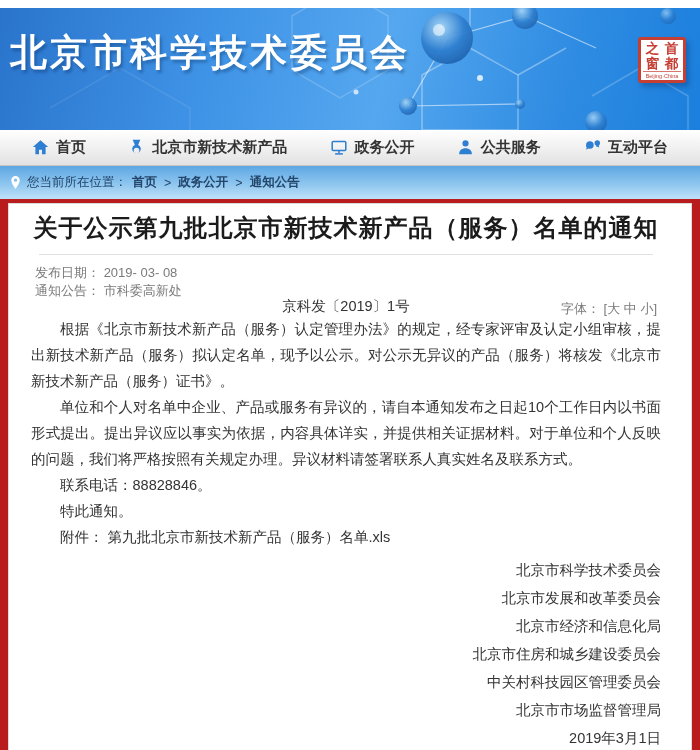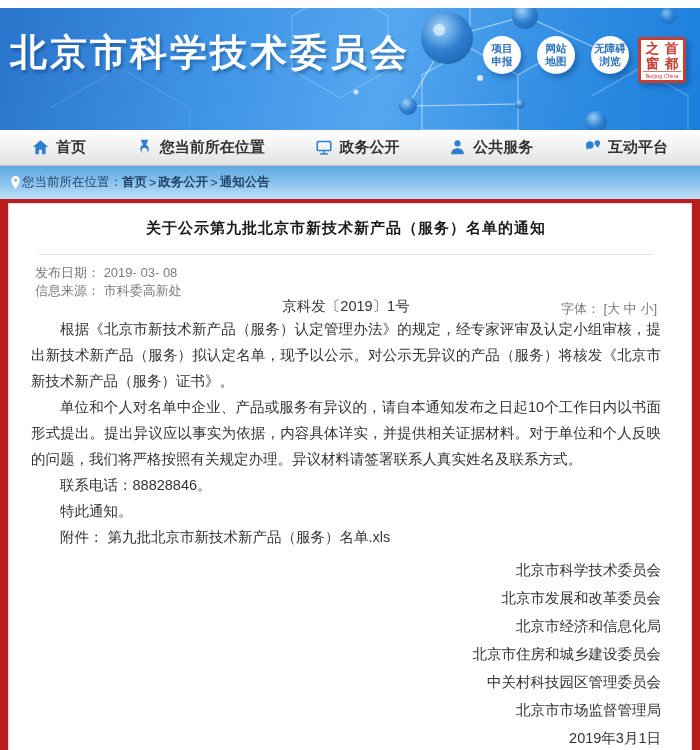--- a/index.html
+++ b/index.html
@@ -45,32 +45,32 @@
     height:36px; background:linear-gradient(#ffffff,#eeeeee 60%,#e2e2e2);
     border-bottom:1px solid #c6c6c6;
     display:flex; align-items:center; justify-content:space-between; padding:0 32px;
   }
   .nav-item { display:flex; align-items:center; gap:7px; font-size:15px; font-weight:bold; color:#333; cursor:pointer; white-space:nowrap; }
   .nav-item svg { display:block; }
 
   
   .breadcrumb {
     height:33px; background:linear-gradient(#5ea7e3 0%,#8ec6ef 55%,#bfe0f8 100%);
-    display:flex; align-items:center; padding:0 9px; 
+    display:flex; align-items:center; padding:0 9px; gap:5px;
     font-size:12.5px; color:#24466b;
   }
   .crumb-link { font-weight:bold; cursor:pointer; }
   .crumb-sep { margin:0 2px; }
 
   
   .content {
     margin:4px 8px 0; border:1px solid #dcdcdc; background:#fff;
     padding:12px 30px 6px 22px; height:560px;
   }
-  .article-title { text-align:center; font-size:15px; font-weight:bold; color:#1b1b1b; letter-spacing:1px; line-height:24px; }
+  .article-title { text-align:center; font-size:24px; font-weight:bold; color:#1b1b1b; letter-spacing:1px; line-height:24px; }
   .title-divider { border-bottom:1px solid #e2e2e2; margin:14px 8px 0; }
   .meta-row { display:flex; padding:9px 4px 0; font-size:13px; color:#7a7a7a; height:27px;flex-direction:column; }
   .meta-left { width:268px; }
   .meta-center { flex:1; }
   .meta-right { text-align:right; }
   .font-sizes { cursor:pointer; }
   .doc-number { text-align:center; font-size:14.5px; color:#333; margin-top:14px; line-height:20px; }
   .body-text { font-size:14.5px; color:#333; }
   .salutation { line-height:26px; margin-top:6px; }
   .para { line-height:26px; text-indent:2em; text-align:justify; }
@@ -113,34 +113,20 @@
       <circle cx="596" cy="114" r="11" fill="url(#sph)" opacity="0.85"></circle>
       <circle cx="668" cy="8" r="8" fill="url(#sph)" opacity="0.7"></circle>
       <circle cx="520" cy="96" r="5" fill="url(#sph)" opacity="0.8"></circle>
       <circle cx="439" cy="22" r="6" fill="#ffffff" opacity="0.55"></circle>
       <circle cx="480" cy="70" r="3" fill="#ffffff" opacity="0.8"></circle>
       <circle cx="356" cy="84" r="2.5" fill="#ffffff" opacity="0.7"></circle>
     </svg>
 
     <div class="site-title">北京市科学技术委员会</div>
 
-    <div class="quick-buttons">
-      <div class="qbtn">
-        <span>项目</span>
-        <span>申报</span>
-      </div>
-      <div class="qbtn">
-        <span>网站</span>
-        <span>地图</span>
-      </div>
-      <div class="qbtn">
-        <span>无障碍</span>
-        <span>浏览</span>
-      </div>
-    </div>
 
     <div class="seal">
       <div class="seal-grid">
         <span class="seal-char">之</span>
         <span class="seal-char">首</span>
         <span class="seal-char">窗</span>
         <span class="seal-char">都</span>
       </div>
       <div class="seal-caption">Beijing·China</div>
     </div>
@@ -150,21 +136,21 @@
     <div class="nav-item">
       <svg width="17" height="17" viewBox="0 0 20 20" fill="#2e7fd1">
         <path d="M10 1.5 L19 9.5 H16 V18 H11.8 V12.5 H8.2 V18 H4 V9.5 H1 Z"></path>
       </svg>
       <span>首页</span>
     </div>
     <div class="nav-item">
       <svg width="17" height="17" viewBox="0 0 20 20" fill="#2e7fd1">
         <path d="M5.5 1 h9 l-2.6 6 a5 5 0 1 1-3.8 0 Z M10 10.2 a3.3 3.3 0 1 0 .001 0 Z" fill-rule="evenodd"></path>
       </svg>
-      <span>您当前所在位置</span>
+      <span>北京市新技术新产品</span>
     </div>
     <div class="nav-item">
       <svg width="18" height="17" viewBox="0 0 20 20" fill="none" stroke="#2e7fd1" stroke-width="1.8">
         <rect x="2" y="3" width="16" height="10.5" rx="1.2"></rect>
         <line x1="10" y1="13.5" x2="10" y2="16.5"></line>
         <line x1="5.5" y1="17.5" x2="14.5" y2="17.5"></line>
       </svg>
       <span>政务公开</span>
     </div>
     <div class="nav-item">
@@ -199,21 +185,21 @@
   <div class="content">
     <div class="article-title">关于公示第九批北京市新技术新产品（服务）名单的通知</div>
     <div class="title-divider"></div>
 
     <div class="meta-row">
       <div class="meta-left">
         <span>发布日期：</span>
         <span>2019- 03- 08</span>
       </div>
       <div class="meta-center">
-        <span>信息来源：</span>
+        <span>通知公告：</span>
         <span>市科委高新处</span>
       </div>
       <div class="meta-right">
         <span>字体：</span>
         <span class="font-sizes">[大 中 小]</span>
       </div>
     </div>
 
     <div class="doc-number body-text">京科发〔2019〕1号</div>
 

